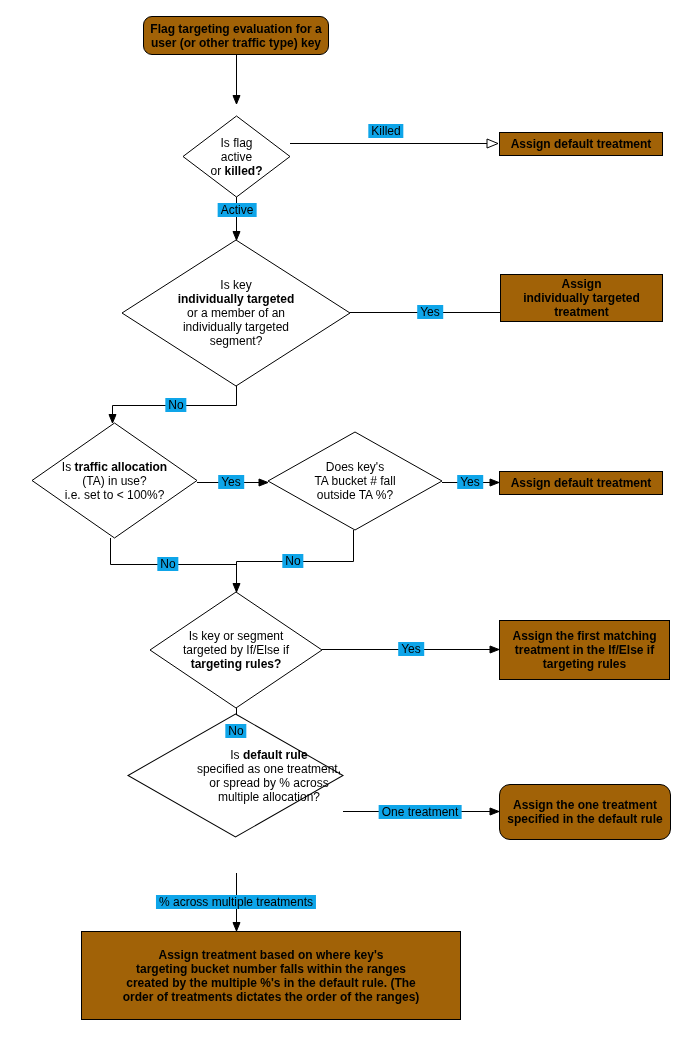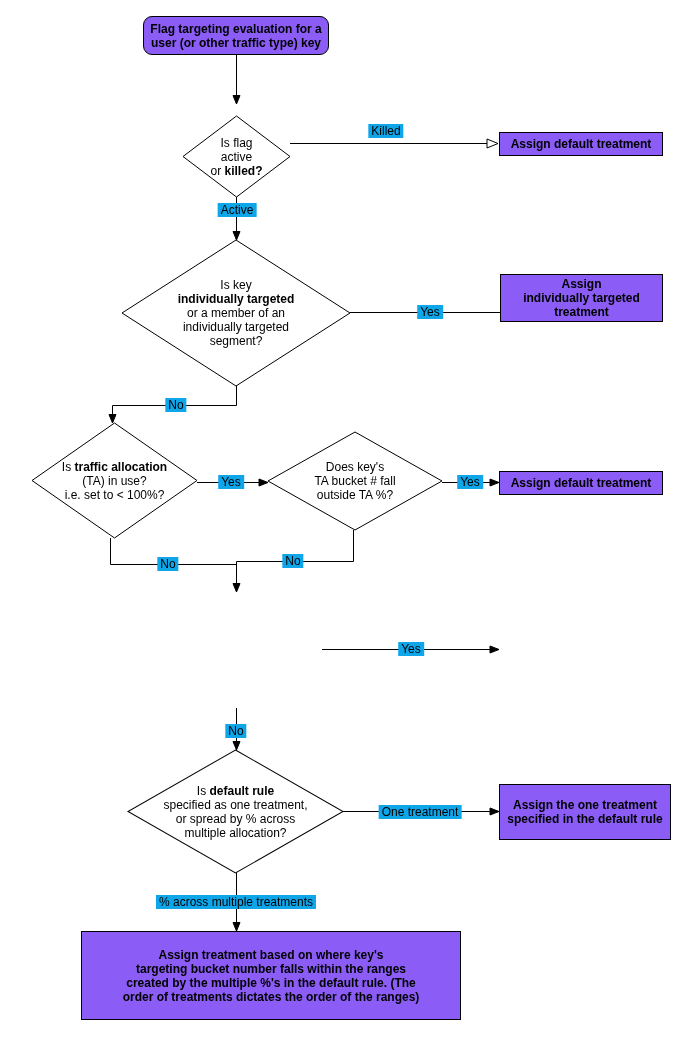--- a/index.html
+++ b/index.html
@@ -8,21 +8,21 @@
     font-family:"Liberation Sans",sans-serif;color:#000;overflow:hidden;
   }
   .edges{position:absolute;left:0;top:0;width:691px;height:1045px;overflow:visible;}
   .edges path{stroke:#000;stroke-width:1;fill:none;}
   .edges polygon{fill:#000;stroke:#000;stroke-width:1;}
   .edges polygon.open{fill:#fff;}
   .node{
     position:absolute;display:flex;align-items:center;justify-content:center;
     text-align:center;font-size:12px;line-height:14px;
   }
-  .rect{background:#8b5cf6;border:1px solid #000;box-sizing:border-box;}
+  .rect{background:#a16207;border:1px solid #000;box-sizing:border-box;}
   .start{border-radius:9px;}
   .diamond{background:transparent;}
   .diamond>svg{position:absolute;left:0;top:0;width:100%;height:100%;overflow:visible;}
   .diamond polygon{fill:#fff;stroke:#000;stroke-width:1;vector-effect:non-scaling-stroke;}
   .txt{position:relative;z-index:1;padding:0 2px;}
   .b{font-weight:bold;}
   .elabel{
     position:absolute;transform:translate(-50%,-50%);background:#0ea5e9;
     padding:0 3px;font-size:12px;white-space:nowrap;z-index:2;
   }
@@ -107,30 +107,39 @@
     <svg viewBox="0 0 100 100" preserveAspectRatio="none">
         <polygon points="50,0 100,50 50,100 0,50"></polygon>
       </svg>
     <span class="txt"><span>Does key's</span><br><span>TA bucket # fall</span><br><span>outside TA %?</span></span>
   </div>
 
   <div class="node rect" style="left:499px;top:471px;width:164px;height:24px;">
     <span class="txt"><span class="b">Assign default treatment</span></span>
   </div>
 
+  <div class="node diamond" style="left:150px;top:592px;width:172px;height:116px;">
+    <svg viewBox="0 0 100 100" preserveAspectRatio="none">
+        <polygon points="50,0 100,50 50,100 0,50"></polygon>
+      </svg>
+    <span class="txt"><span>Is key or segment</span><br><span>targeted by If/Else if</span><br><span class="b">targeting rules?</span></span>
+  </div>
 
+  <div class="node rect" style="left:499px;top:620px;width:171px;height:60px;">
+    <span class="txt"><span class="b">Assign the first matching</span><br><span class="b">treatment in the If/Else if</span><br><span class="b">targeting rules</span></span>
+  </div>
 
-  <div class="node diamond" style="left:128px;top:750px;width:215px;height:123px;">
+  <div class="node diamond" style="left:128px;top:714px;width:215px;height:123px;justify-content:flex-end;">
     <svg viewBox="0 0 100 100" preserveAspectRatio="none">
         <polygon points="50,0 100,50 50,100 0,50"></polygon>
       </svg>
     <span class="txt"><span>Is </span><span class="b">default rule</span><br><span>specified as one treatment,</span><br><span>or spread by % across</span><br><span>multiple allocation?</span></span>
   </div>
 
-  <div class="node rect" style="left:499px;top:784px;width:172px;height:56px;">
+  <div class="node rect" style="left:499px;top:784px;width:172px;height:56px;border-radius:11px;">
     <span class="txt"><span class="b">Assign the one treatment</span><br><span class="b">specified in the default rule</span></span>
   </div>
 
   <div class="node rect" style="left:81px;top:931px;width:380px;height:89px;">
     <span class="txt"><span class="b">Assign treatment based on where key's</span><br><span class="b">targeting bucket number falls within the ranges</span><br><span class="b">created by the multiple %'s in the default rule. (The</span><br><span class="b">order of treatments dictates the order of the ranges)</span></span>
   </div>
 
   <div class="elabel" style="left:386px;top:131px;">Killed</div>
   <div class="elabel" style="left:237px;top:210px;">Active</div>
   <div class="elabel" style="left:430px;top:312px;">Yes</div>

